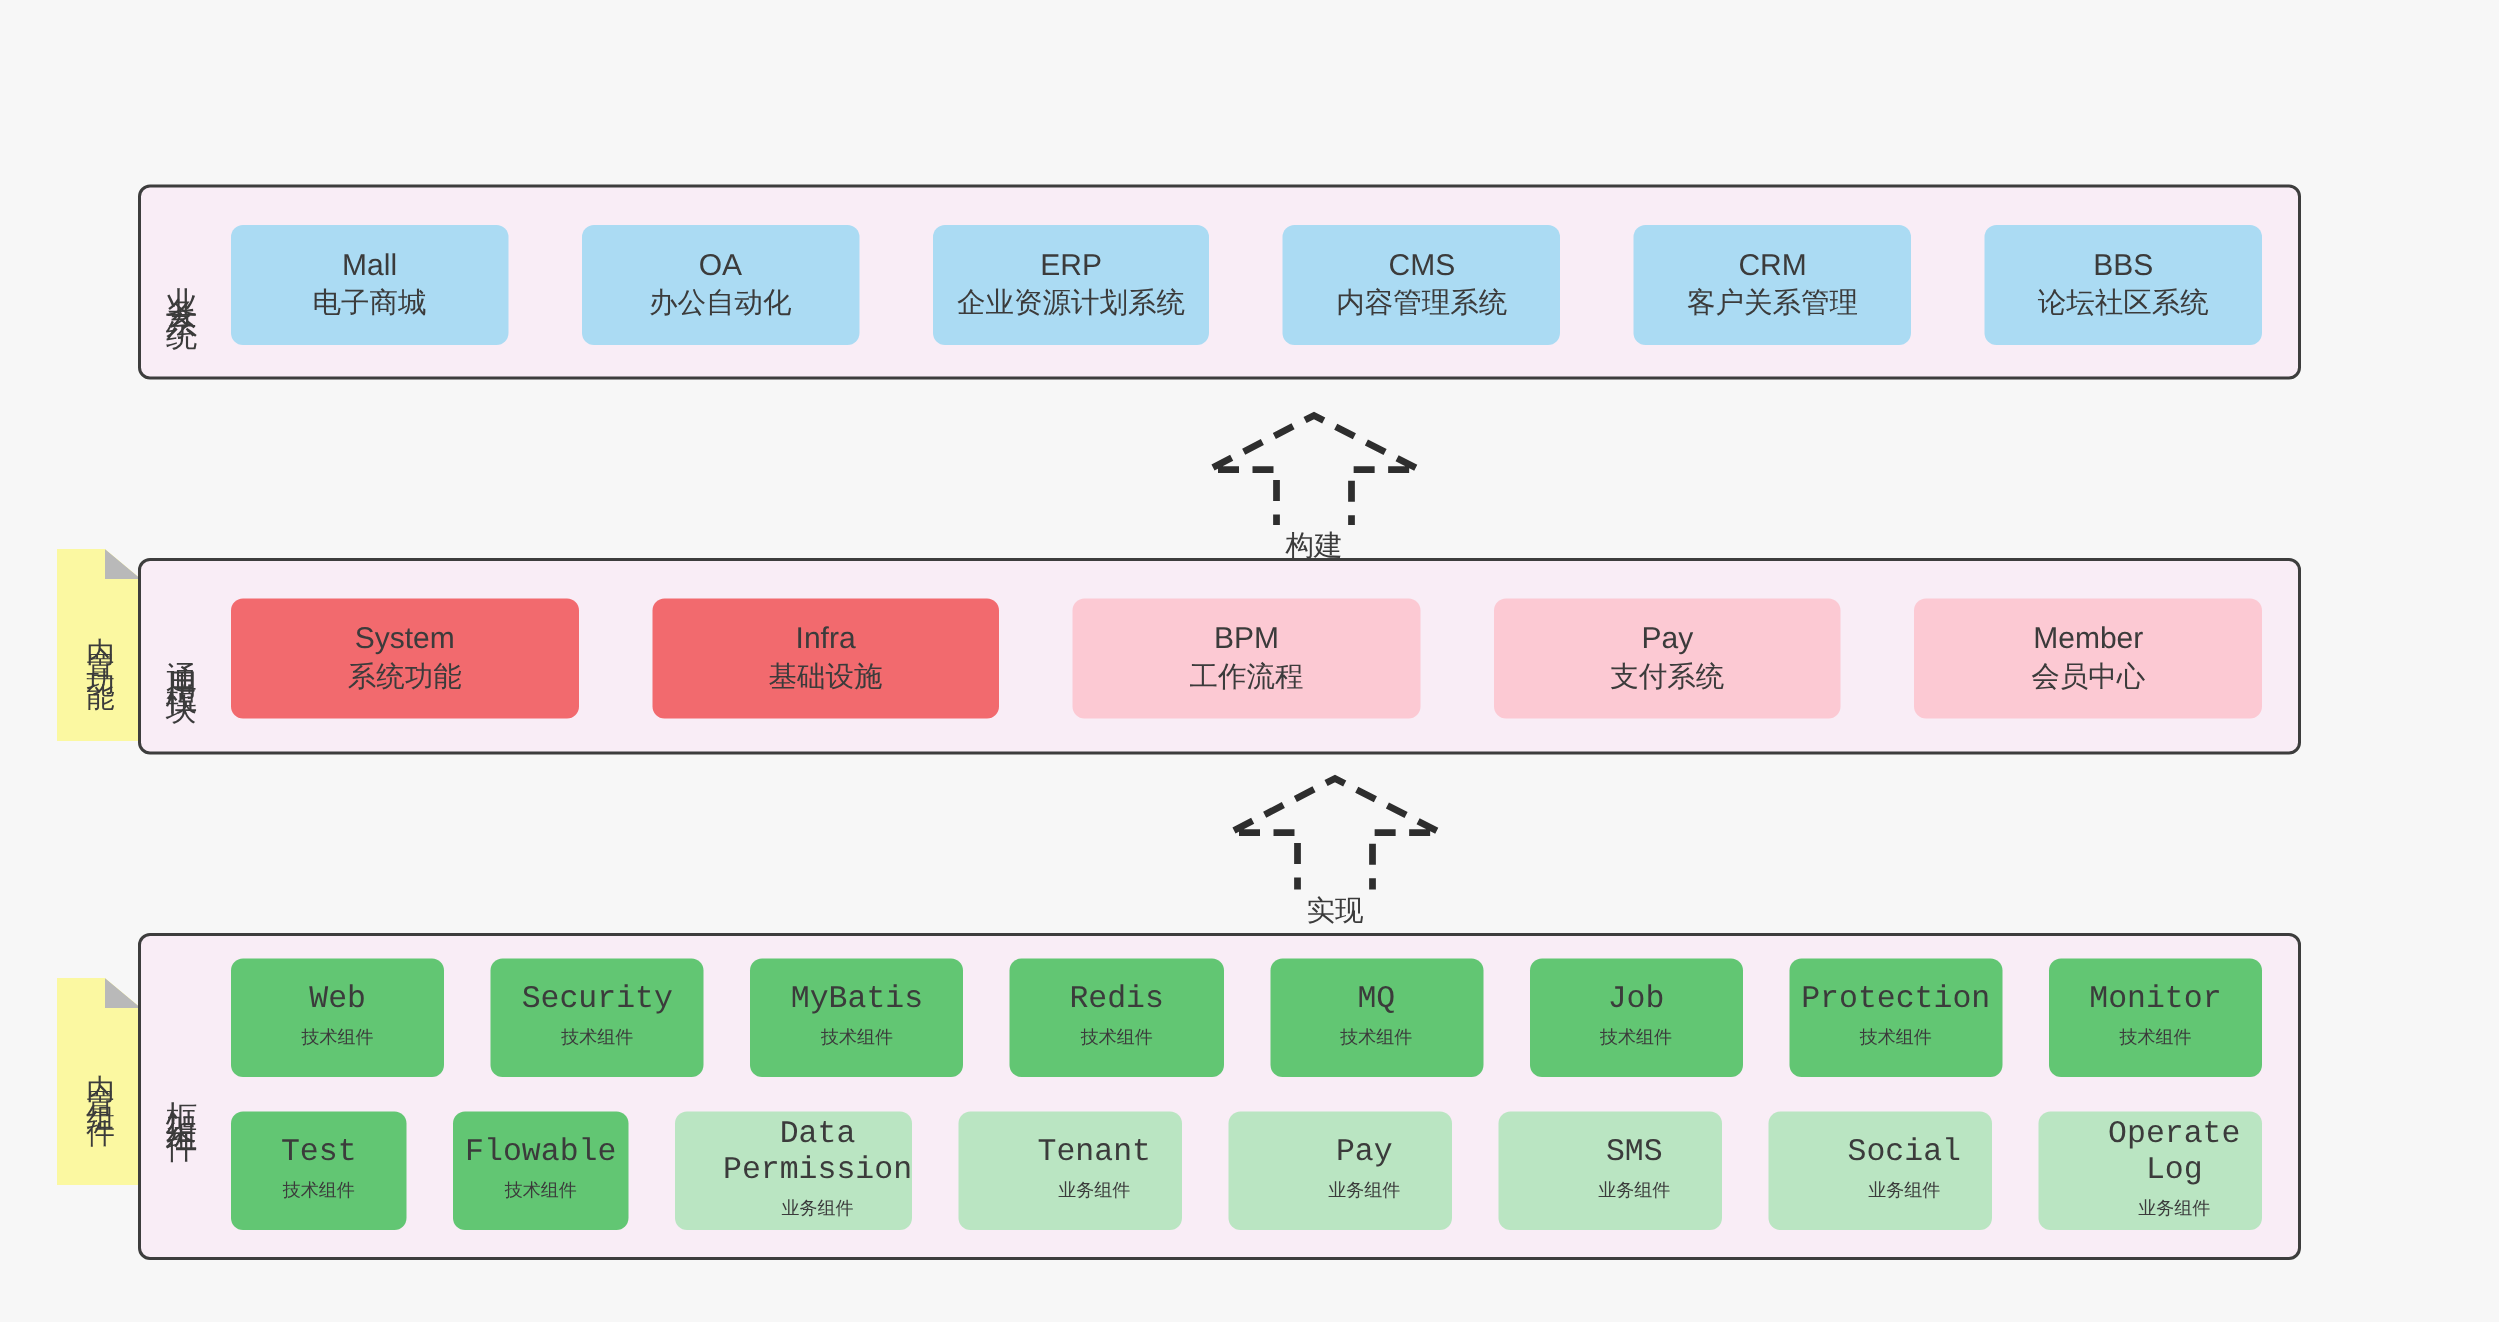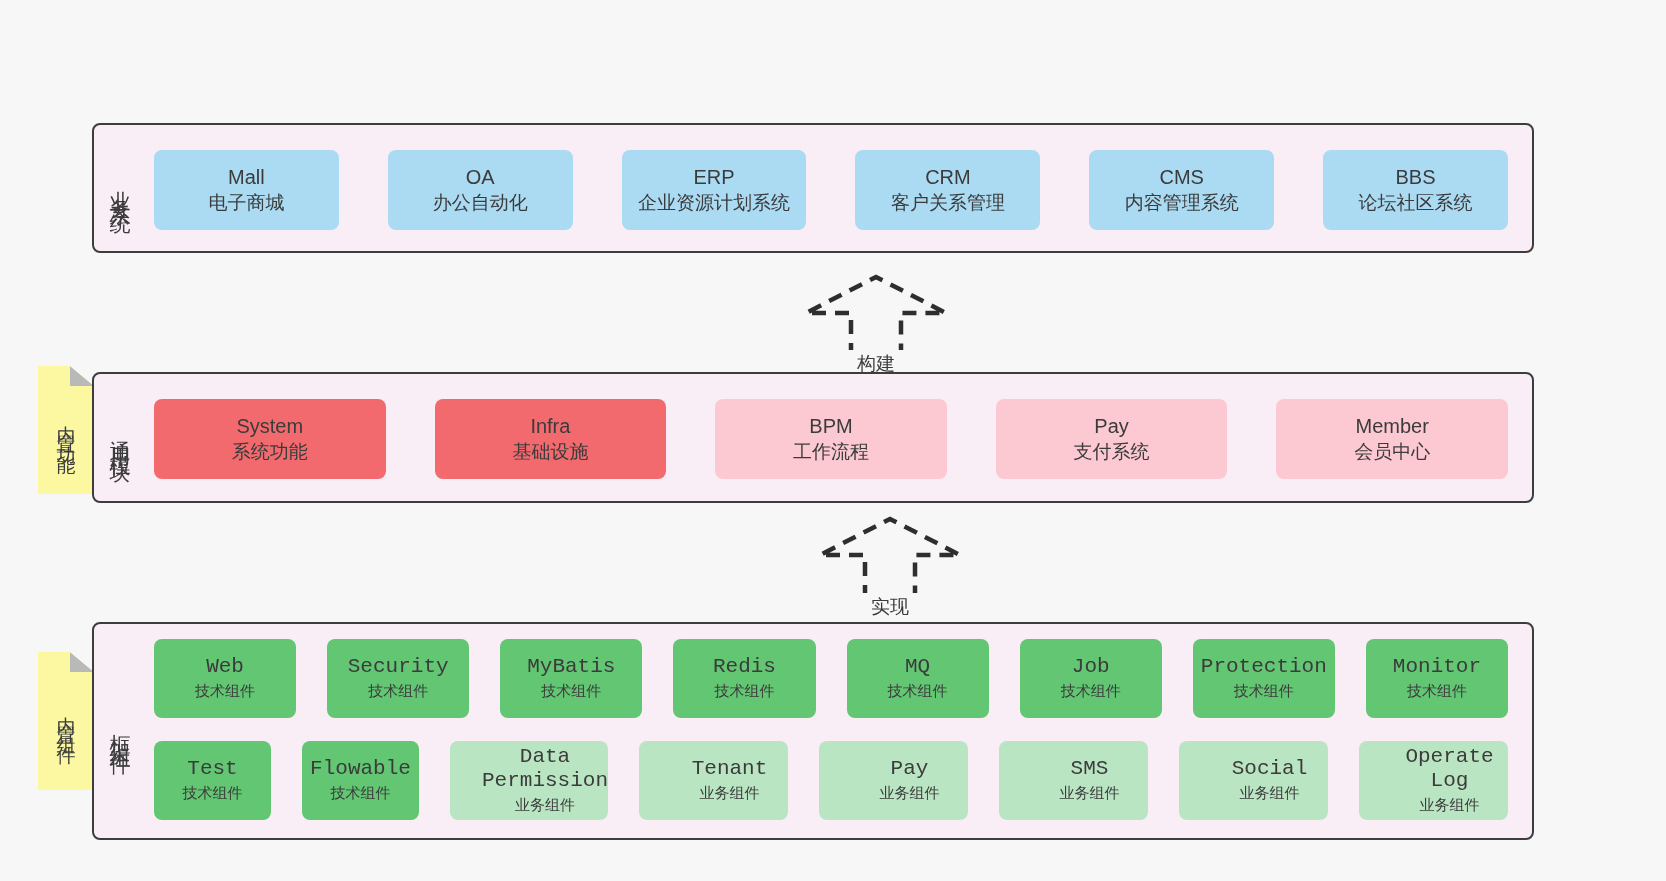--- a/index.html
+++ b/index.html
@@ -36,21 +36,21 @@
   #panel2 .row{top:25px;height:80px;gap:49px;}
   #panel3 .row-1{top:15px;height:79px;gap:31px;}
   #panel3 .row-2{top:117px;height:79px;gap:31px;}
   .box{
     flex:1;border-radius:8px;display:flex;flex-direction:column;
     align-items:center;justify-content:center;text-align:center;
   }
   .box .title{font-size:20px;line-height:26px;}
   .box .sub{font-size:19px;line-height:26px;}
   #panel3 .box .title{font-size:21px;line-height:24px;font-family:Liberation Mono, monospace;}
-  #panel3 .box .sub{font-size:15px;line-height:24px;}
+  #panel3 .box .sub{font-size:12px;line-height:24px;}
   .blue{background:var(--box-blue);}
   .red{background:var(--box-red);}
   .pink{background:var(--box-pink);}
   .green{background:var(--box-green);}
   .green-light{background:var(--box-green-light);padding-left:32px;}
   .note{
     position:absolute;left:38px;width:56px;
     background:var(--note-yellow);
     clip-path:polygon(0 0,calc(100% - 24px) 0,100% 20px,100% 100%,0 100%);
     display:flex;align-items:center;justify-content:center;
@@ -103,26 +103,26 @@
     </div>
     <div class="box blue">
       <div class="title">OA</div>
       <div class="sub">办公自动化</div>
     </div>
     <div class="box blue">
       <div class="title">ERP</div>
       <div class="sub">企业资源计划系统</div>
     </div>
     <div class="box blue">
+      <div class="title">CMS</div>
+      <div class="sub">内容管理系统</div>
+    </div>
+    <div class="box blue">
       <div class="title">CRM</div>
       <div class="sub">客户关系管理</div>
-    </div>
-    <div class="box blue">
-      <div class="title">CMS</div>
-      <div class="sub">内容管理系统</div>
     </div>
     <div class="box blue">
       <div class="title">BBS</div>
       <div class="sub">论坛社区系统</div>
     </div>
   </div>
 </div>
 
 <svg class="arrow-svg" id="arrow1" viewBox="0 0 164 96">
   <path d="M57,88 L57,44 L12,44 L82,8 L152,44 L107,44 L107,88 Z"></path>

